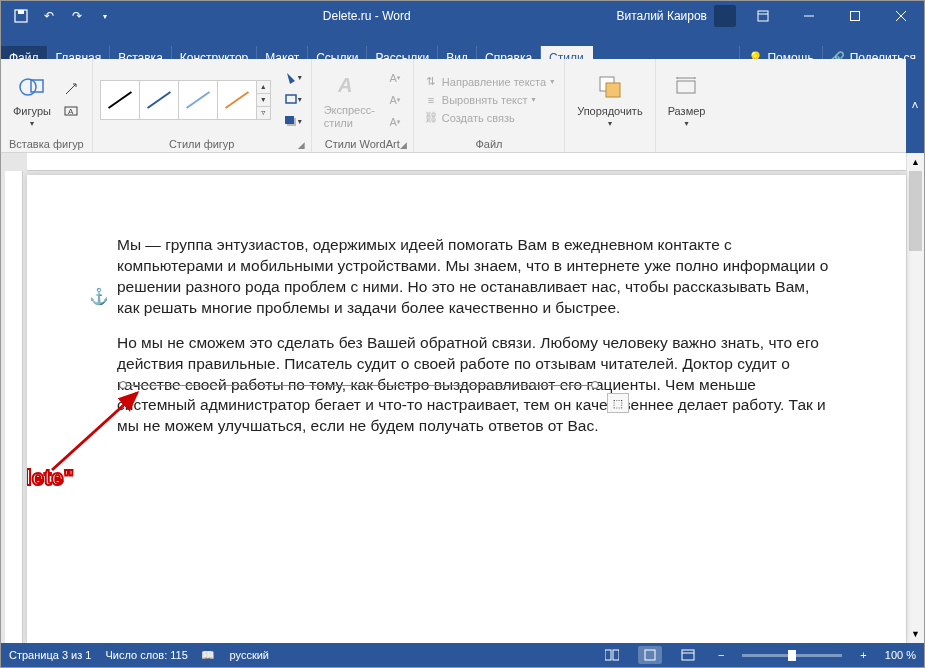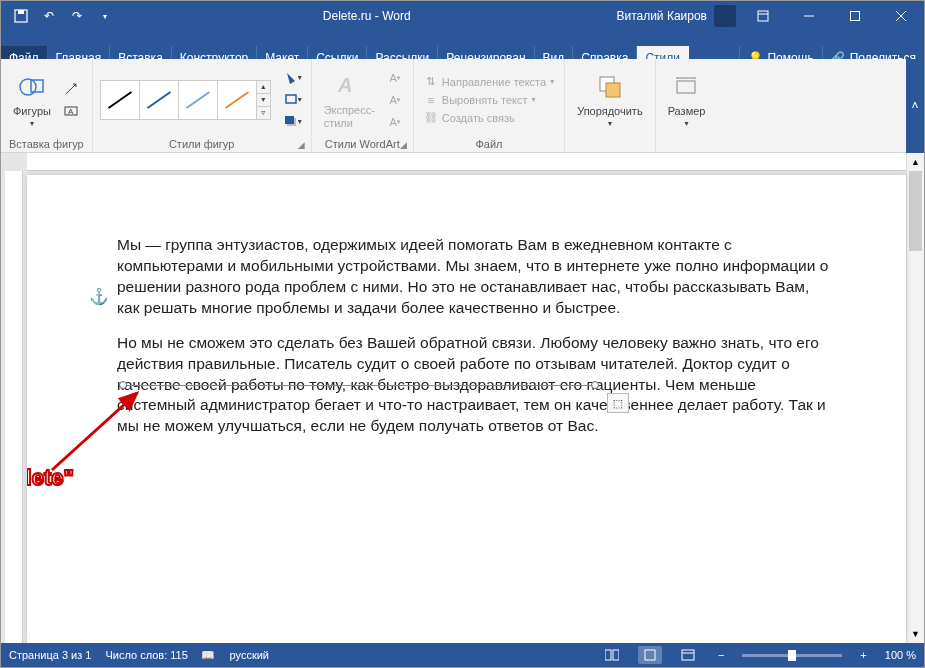--- a/index.html
+++ b/index.html
@@ -113,21 +113,20 @@
   </div>
 
   <div class="tabs">
     <div class="tab file">Файл</div>
     <div class="tab">Главная</div>
     <div class="tab">Вставка</div>
     <div class="tab">Конструктор</div>
     <div class="tab">Макет</div>
     <div class="tab">Ссылки</div>
     <div class="tab">Рассылки</div>
-    <div class="tab">Рецензирован</div>
     <div class="tab">Вид</div>
     <div class="tab">Справка</div>
     <div class="tab active">Стили</div>
     <div class="tab-right">
       <div class="tab">
           <span>💡</span>
           <span>Помощь</span>
         </div>
       <div class="tab">
           <span>🔗</span>

